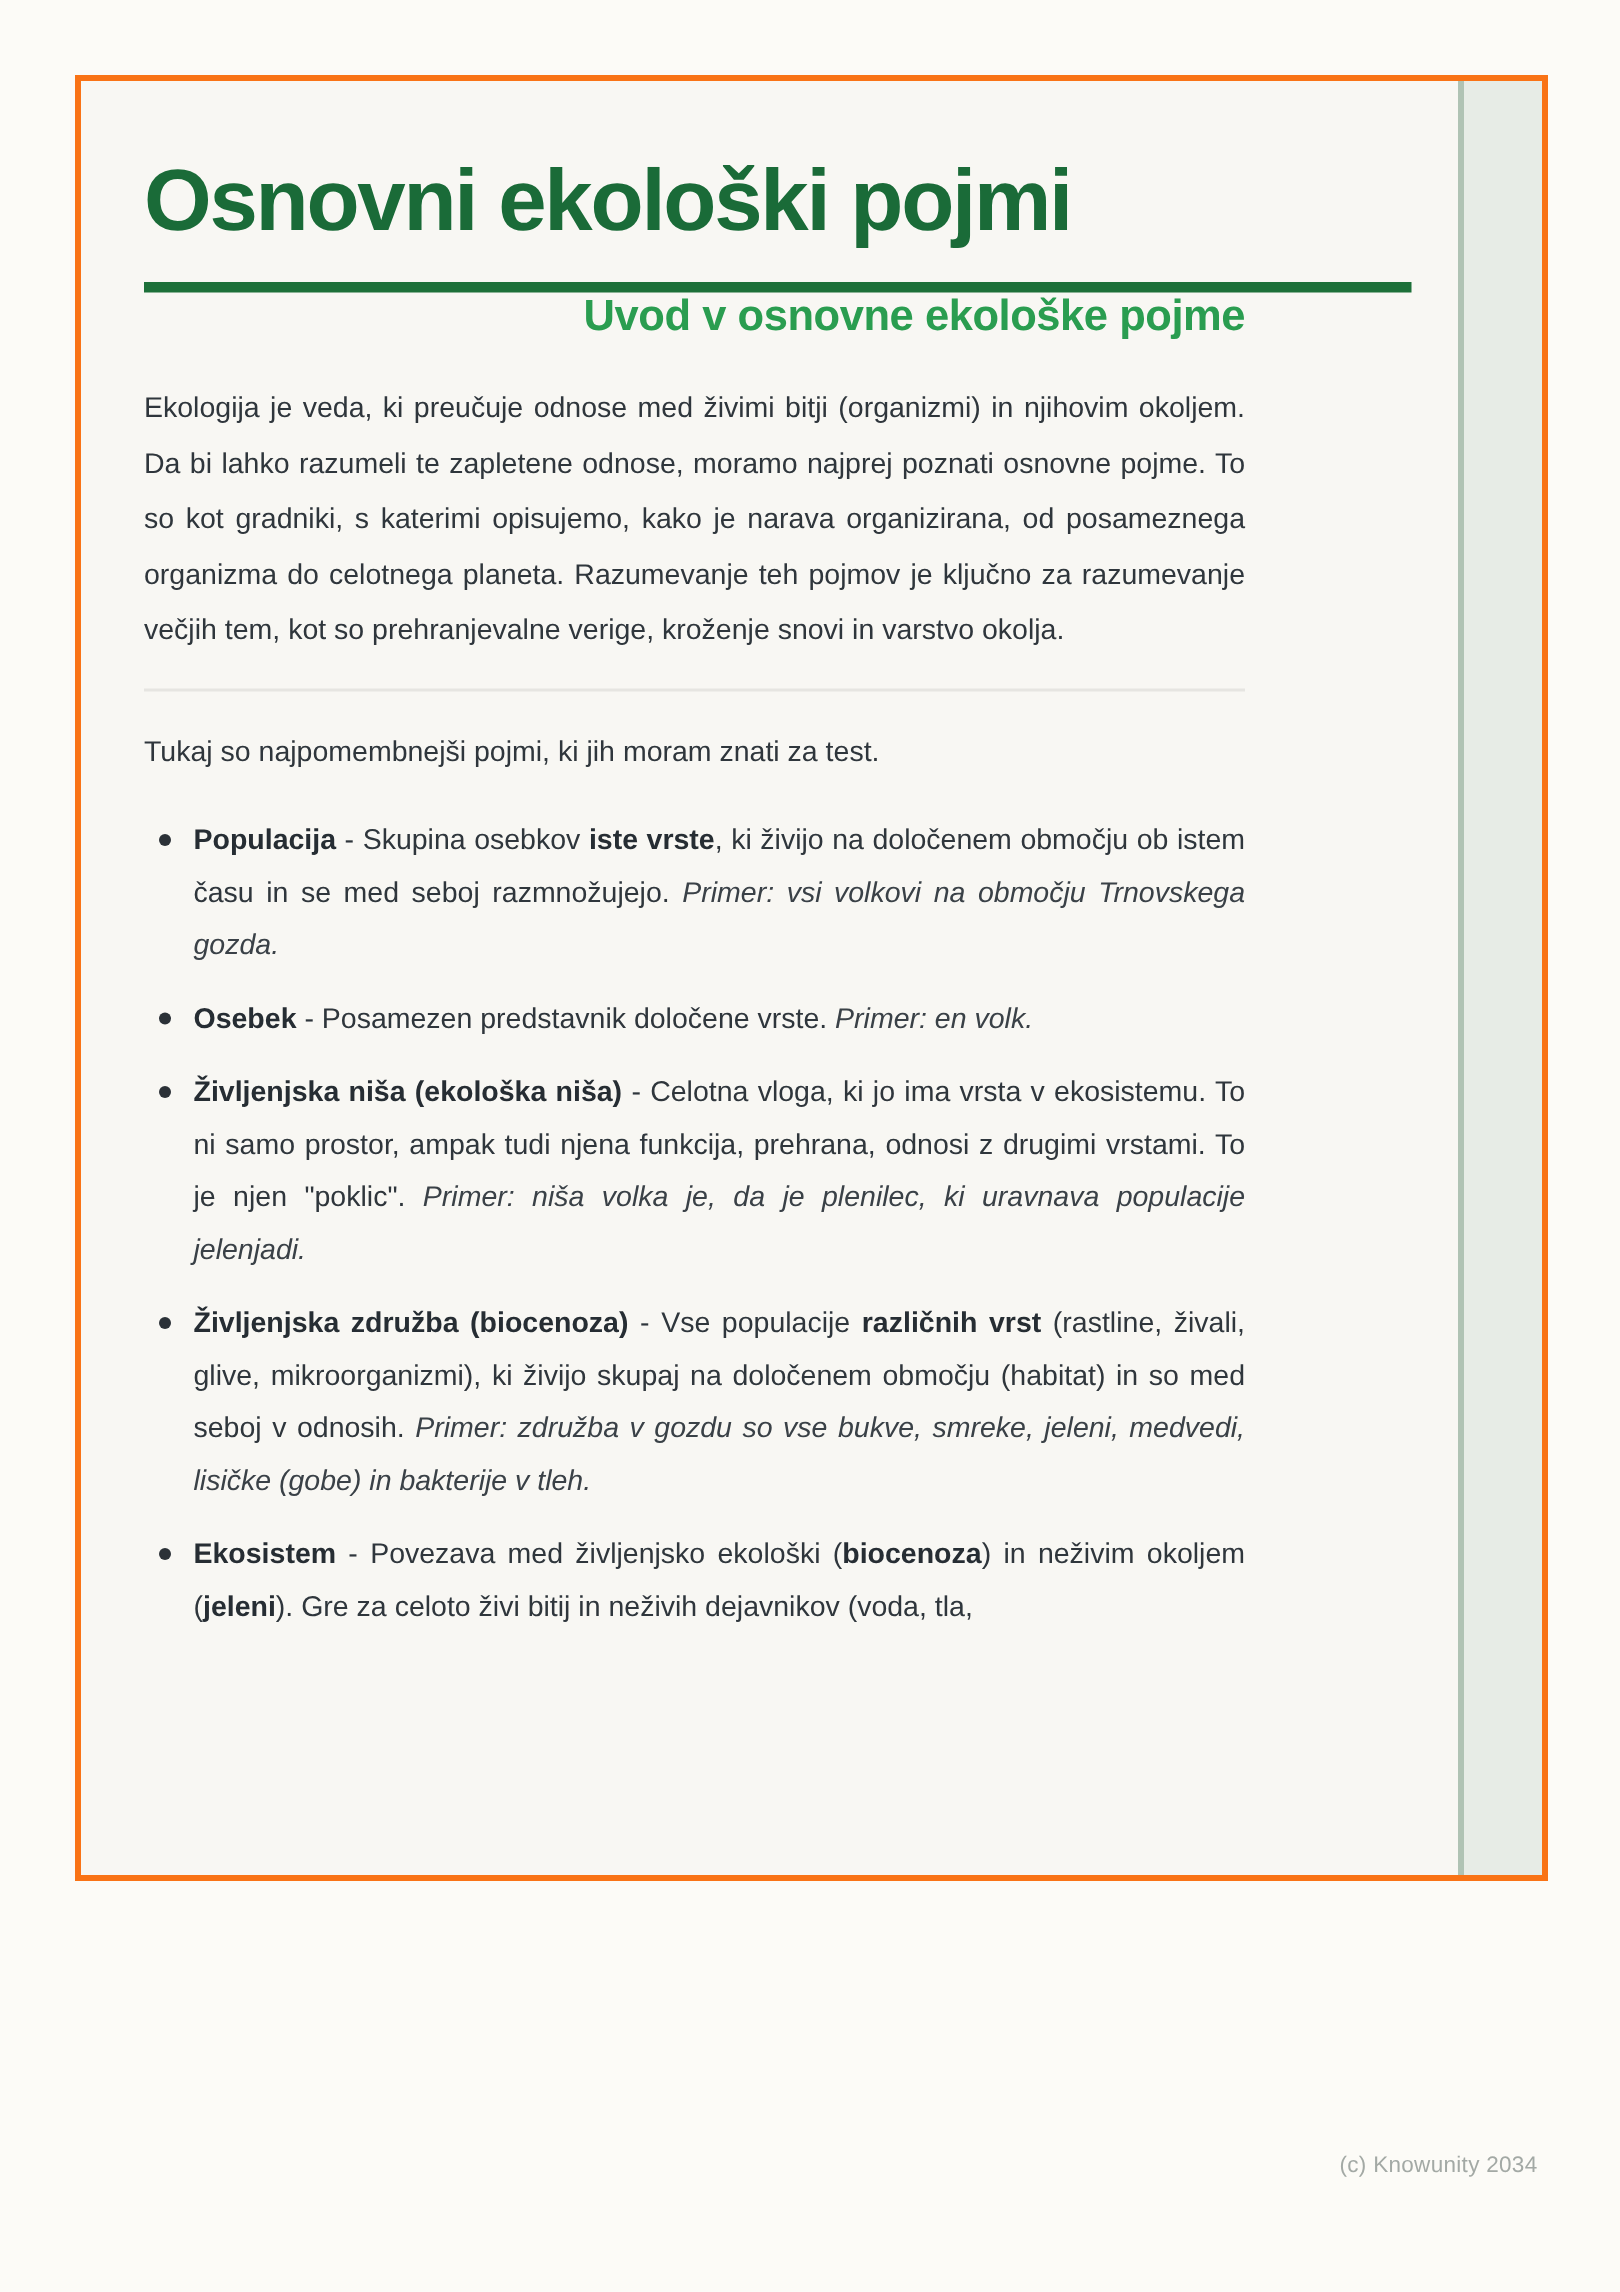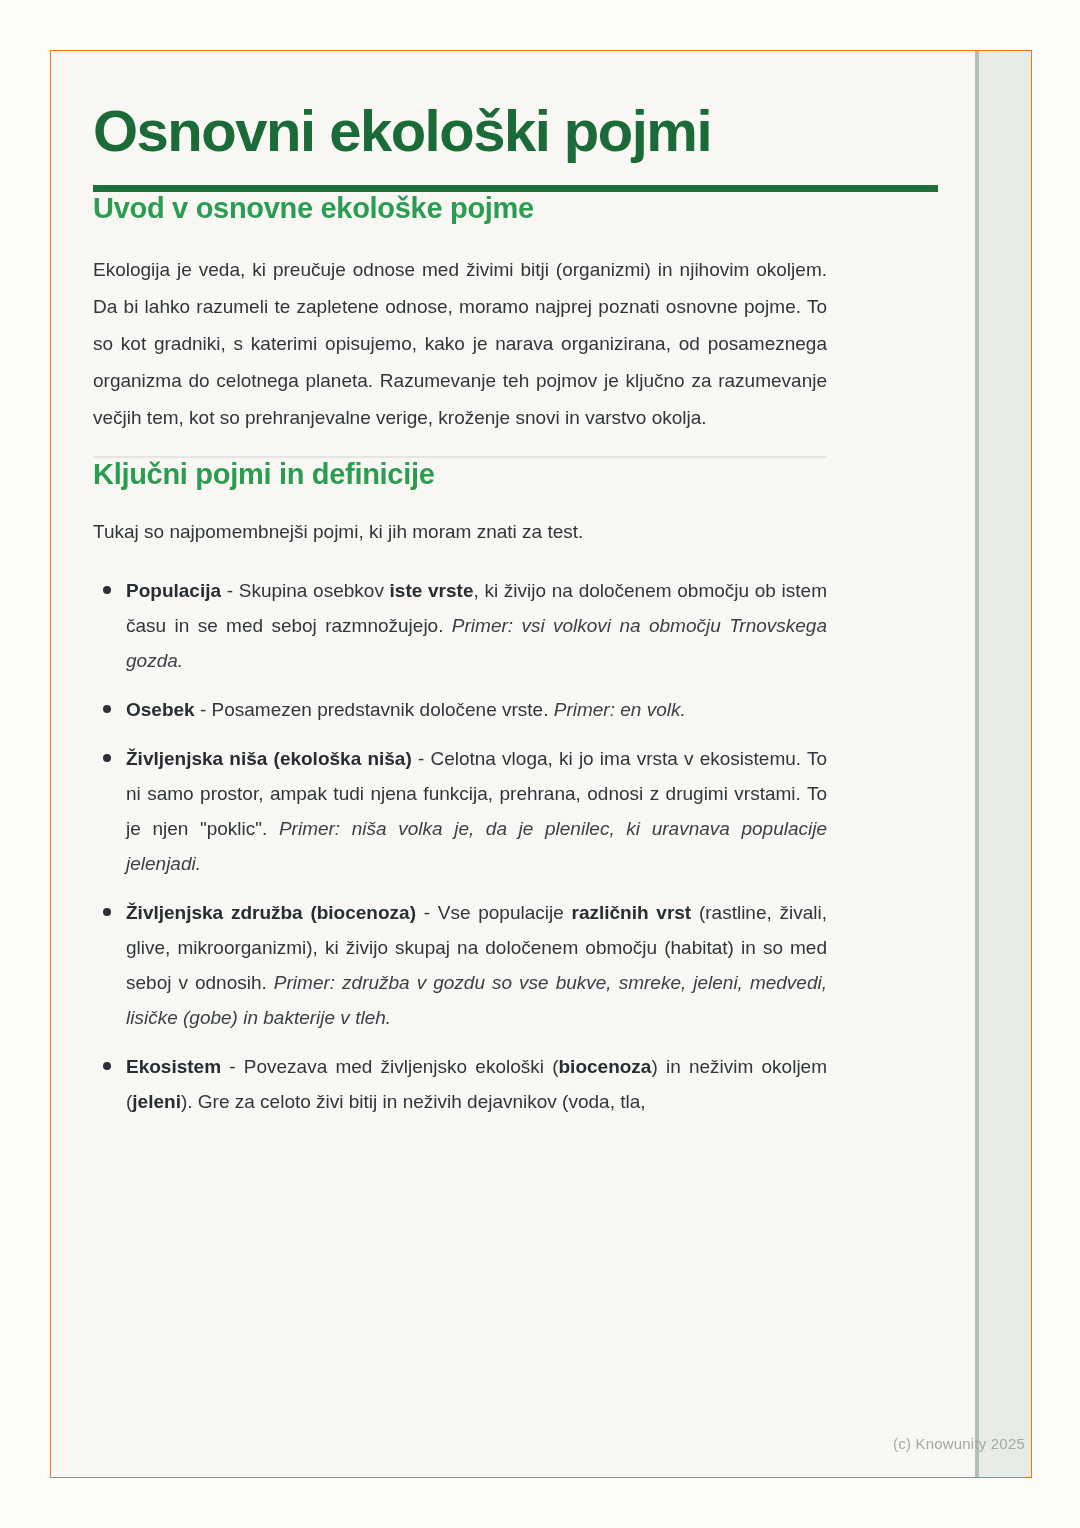--- a/index.html
+++ b/index.html
@@ -5,23 +5,23 @@
   html,body{margin:0;padding:0;}
   body{
     width:1080px;height:1528px;
     background:#fcfbf7;
     font-family:"Liberation Sans",sans-serif;
     -webkit-font-smoothing:antialiased;
   }
   .canvas{position:relative;width:1080px;height:1528px;overflow:hidden;}
   .page{
     position:absolute;left:50px;top:50px;
-    width:982px;height:1428px;
+    width:982px;height:1204px;
     background:#f8f7f3;
-    border:1px solid #f97316;
+    border:4px solid #f97316;
     box-sizing:border-box;
     overflow:hidden;
   }
   .stripe{
     position:absolute;right:0;top:0;bottom:0;
     width:52px;
     background:#e7ece6;
     border-left:4px solid #b0c3b4;
   }
   .content{position:absolute;left:42px;top:0;width:734px;}
@@ -34,20 +34,21 @@
   .title-rule{
     margin-top:22px;
     width:845px;height:7px;
     background:#1d7039;
   }
   h2.sec{
     margin:0;
     font-size:29px;line-height:1.15;
     font-weight:bold;letter-spacing:-0.3px;
     color:#2a9d50;
+    text-align:right;
   }
   .sec-uvod{margin-top:50px;}
   .sec-kljucni{margin-top:38px;}
   p.para{
     margin:26px 0 0 0;
     font-size:19px;line-height:37px;
     color:#2f363c;
     text-align:justify;
   }
   .divider{
@@ -98,29 +99,28 @@
       <h1 class="doc-title">Osnovni ekološki pojmi</h1>
 
       <div class="title-rule"></div>
 
       <h2 class="sec sec-uvod">Uvod v osnovne ekološke pojme</h2>
 
       <p class="para">Ekologija je veda, ki preučuje odnose med živimi bitji (organizmi) in njihovim okoljem. Da bi lahko razumeli te zapletene odnose, moramo najprej poznati osnovne pojme. To so kot gradniki, s katerimi opisujemo, kako je narava organizirana, od posameznega organizma do celotnega planeta. Razumevanje teh pojmov je ključno za razumevanje večjih tem, kot so prehranjevalne verige, kroženje snovi in varstvo okolja.</p>
 
       <div class="divider"></div>
 
-      <h2 class="sec sec-kljucni">Ključni pojmi in definicije</h2>
 
       <p class="lead">Tukaj so najpomembnejši pojmi, ki jih moram znati za test.</p>
 
       <ul class="terms" id="terms-list">
           <li><span class="dot"></span><span class="seg-bold">Populacija</span><span class="seg-normal"> - Skupina osebkov </span><span class="seg-bold">iste vrste</span><span class="seg-normal">, ki živijo na določenem območju ob istem času in se med seboj razmnožujejo. </span><span class="seg-italic">Primer: vsi volkovi na območju Trnovskega gozda.</span></li>
           <li><span class="dot"></span><span class="seg-bold">Osebek</span><span class="seg-normal"> - Posamezen predstavnik določene vrste. </span><span class="seg-italic">Primer: en volk.</span></li>
           <li><span class="dot"></span><span class="seg-bold">Življenjska niša (ekološka niša)</span><span class="seg-normal"> - Celotna vloga, ki jo ima vrsta v ekosistemu. To ni samo prostor, ampak tudi njena funkcija, prehrana, odnosi z drugimi vrstami. To je njen "poklic". </span><span class="seg-italic">Primer: niša volka je, da je plenilec, ki uravnava populacije jelenjadi.</span></li>
           <li><span class="dot"></span><span class="seg-bold">Življenjska združba (biocenoza)</span><span class="seg-normal"> - Vse populacije </span><span class="seg-bold">različnih vrst</span><span class="seg-normal"> (rastline, živali, glive, mikroorganizmi), ki živijo skupaj na določenem območju (habitat) in so med seboj v odnosih. </span><span class="seg-italic">Primer: združba v gozdu so vse bukve, smreke, jeleni, medvedi, lisičke (gobe) in bakterije v tleh.</span></li>
           <li><span class="dot"></span><span class="seg-bold">Ekosistem</span><span class="seg-normal"> - Povezava med življenjsko ekološki (</span><span class="seg-bold">biocenoza</span><span class="seg-normal">) in neživim okoljem (</span><span class="seg-bold">jeleni</span><span class="seg-normal">). Gre za celoto živi bitij in neživih dejavnikov (voda, tla,</span></li>
         </ul>
 
     </div>
   </div>
 
-  <div class="watermark">(c) Knowunity 2025</div>
+  <div class="watermark">(c) Knowunity 2034</div>
 </div>
 
 </body></html>

